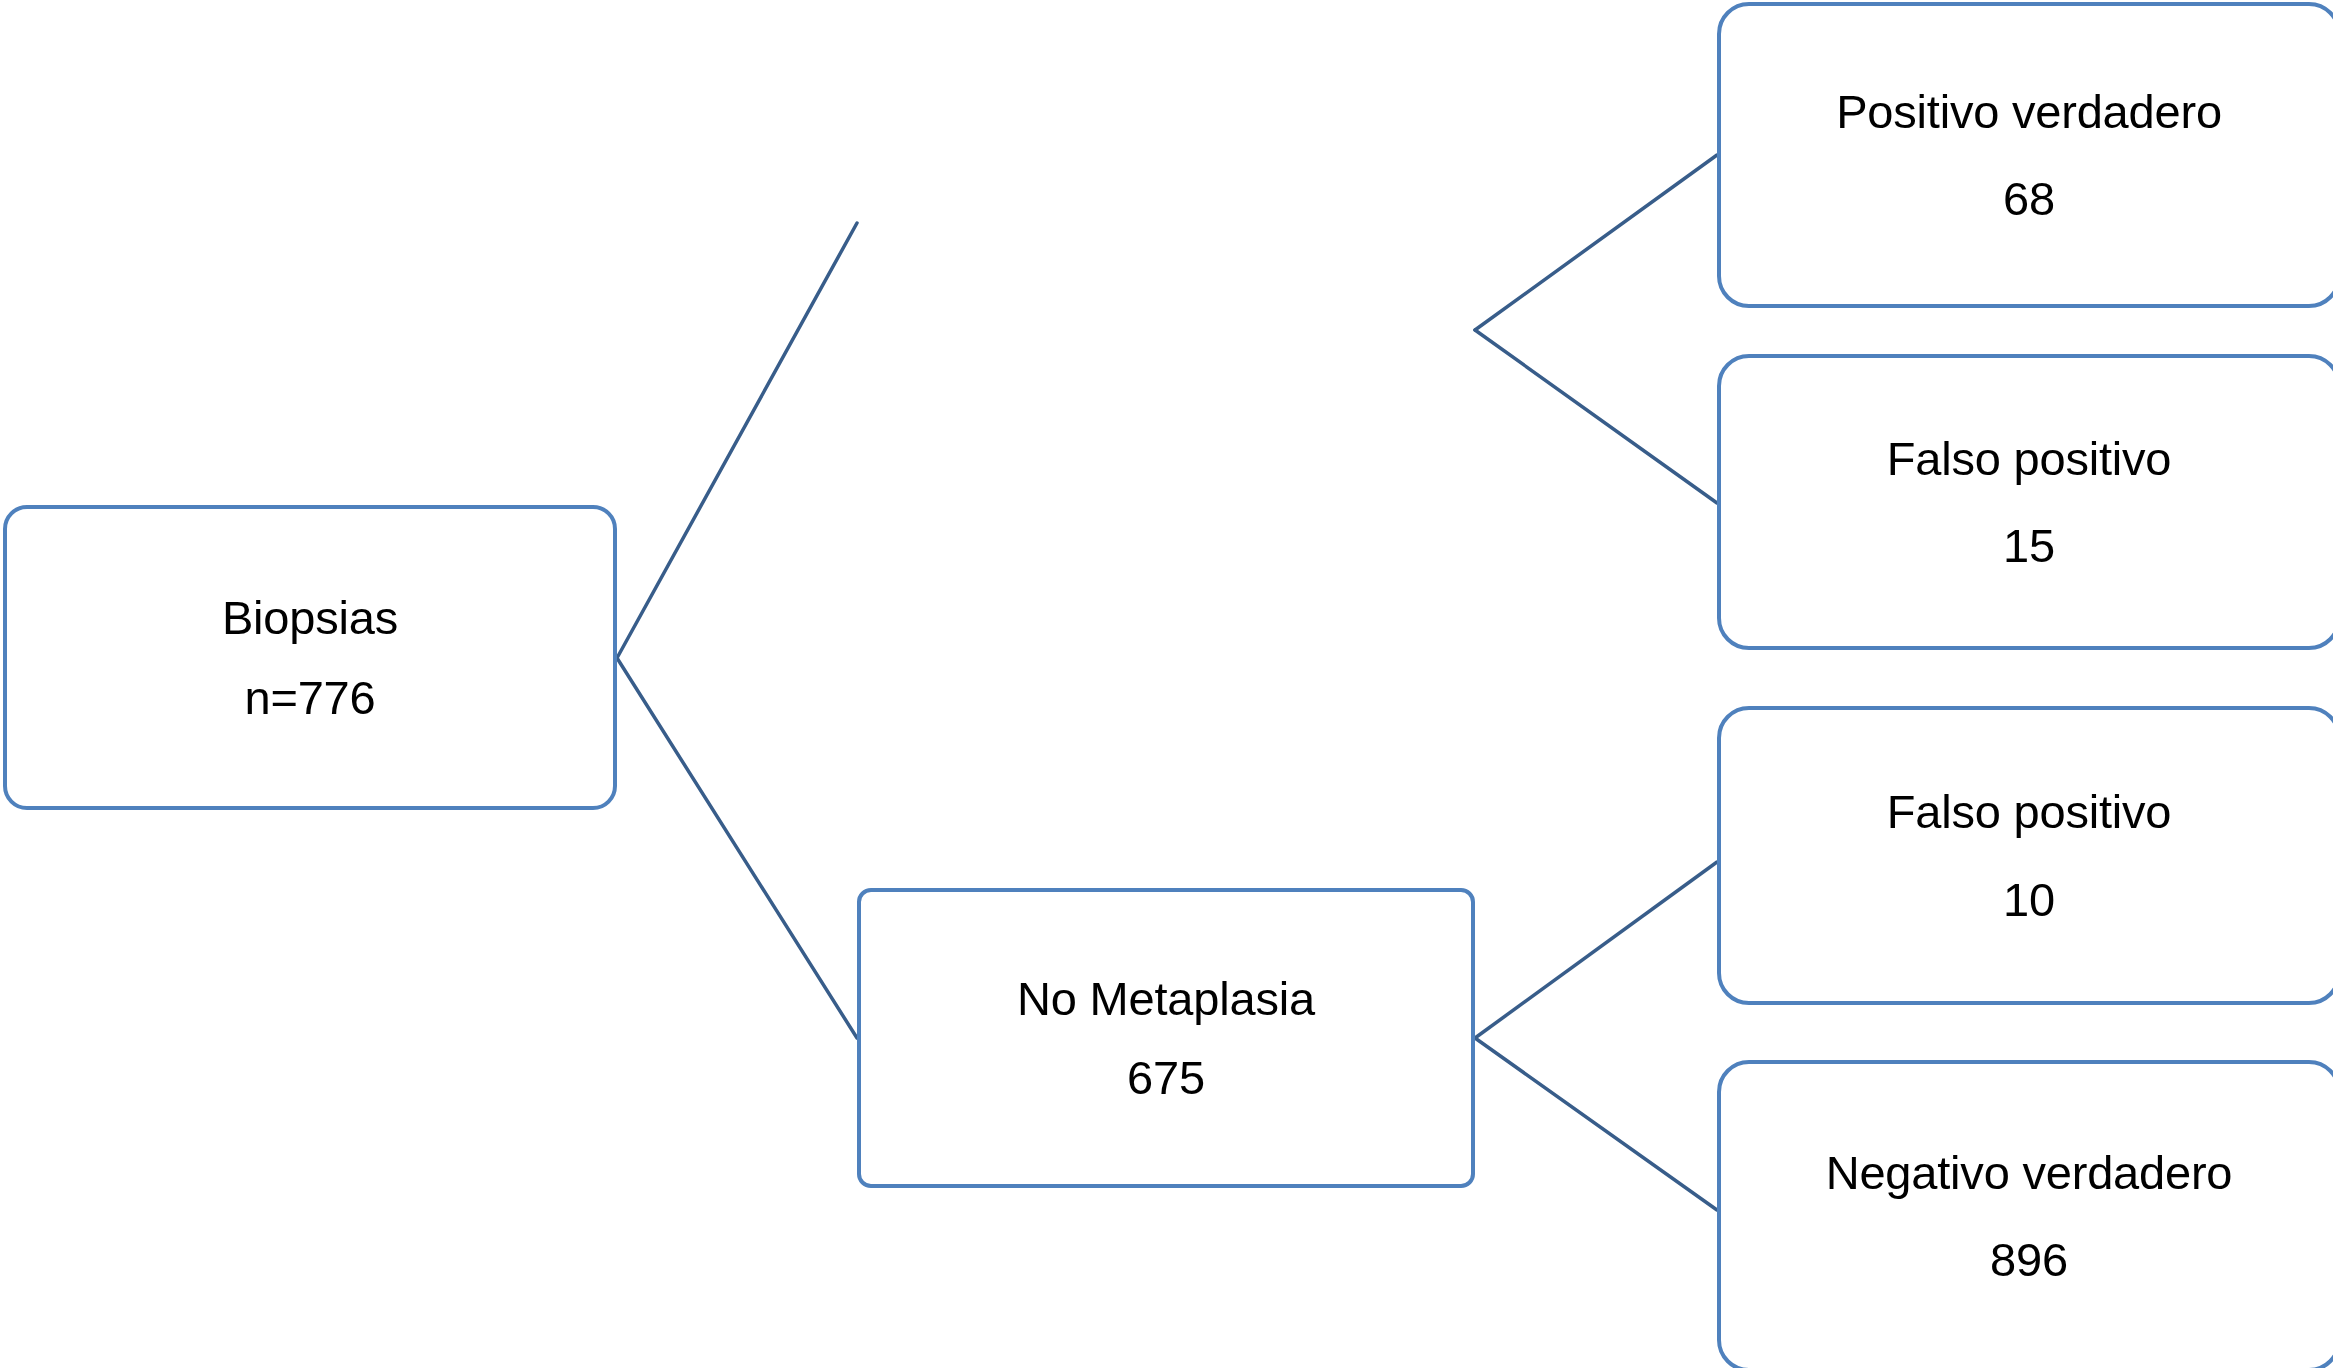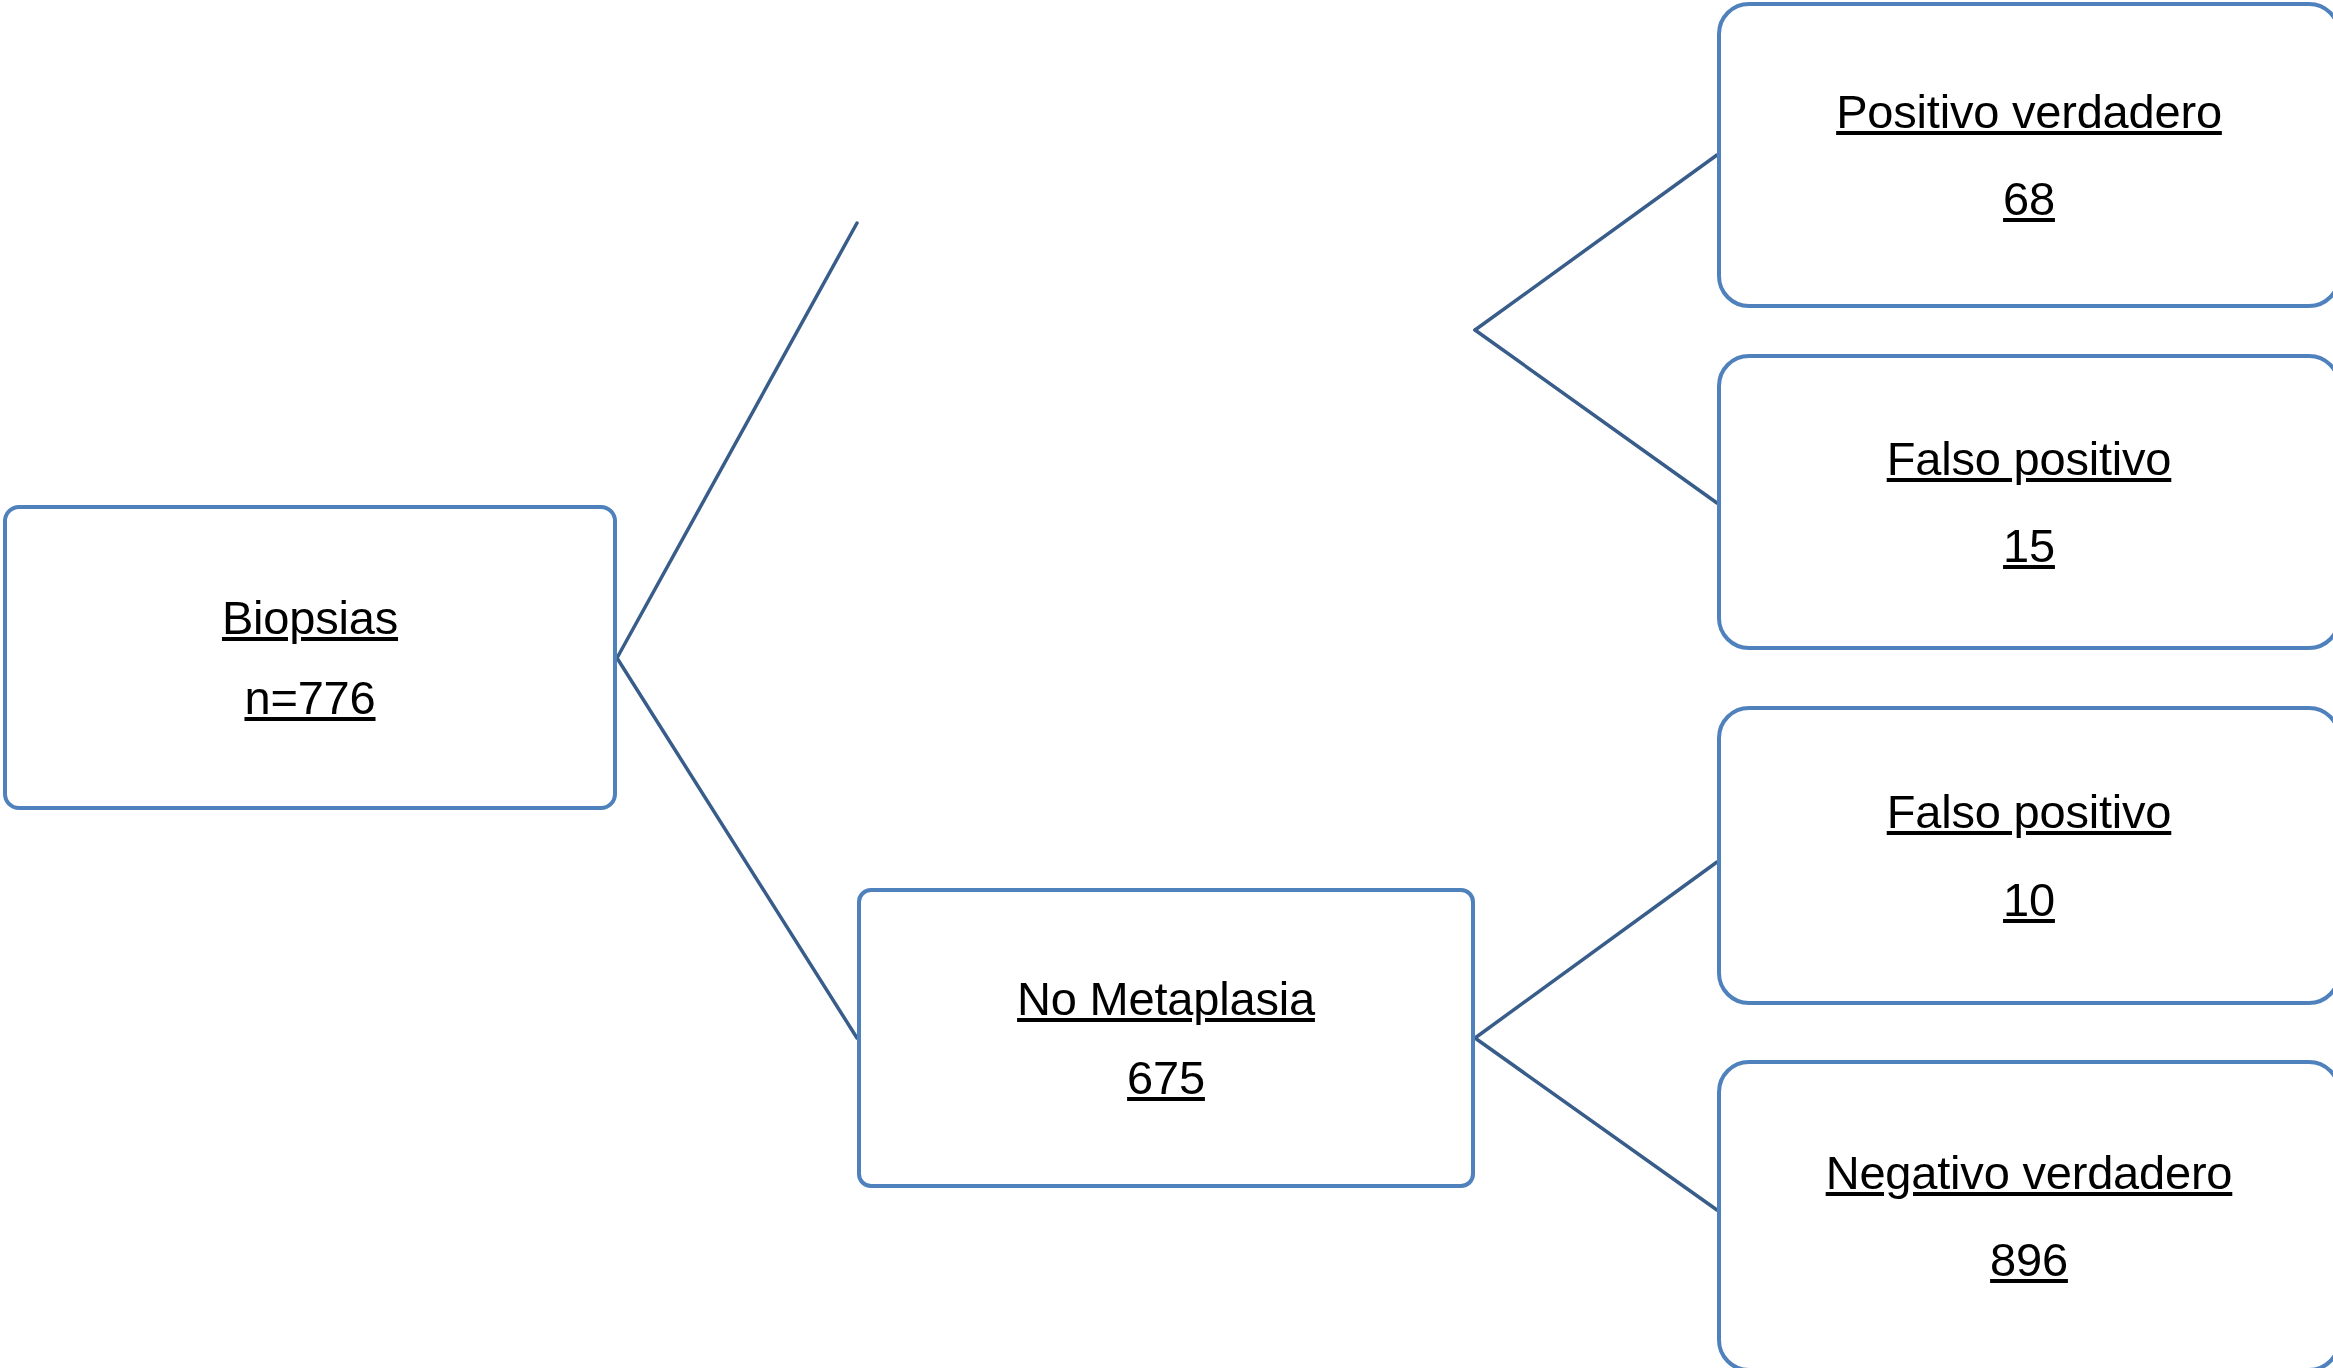--- a/index.html
+++ b/index.html
@@ -36,29 +36,28 @@
     justify-content: center;
     color: #000000;
     text-align: center;
   }
   .node .line {
     display: block;
     white-space: pre;
     line-height: 1.05;
     font-size: 47px;
     letter-spacing: -0.2px;
-    text-decoration: underline;
   }
   
   #node-root {
     left: 3px;
     top: 505px;
     width: 614px;
     height: 305px;
-    border-radius: 16px;
+    border-radius: 24px;
   }
   #node-root .line:nth-child(1) { margin-bottom: 30px; }
   
   #node-metaplasia {
     left: 857px;
     top: 128px;
     width: 618px;
     height: 404px;
     border-radius: 34px;
     justify-content: flex-start;

